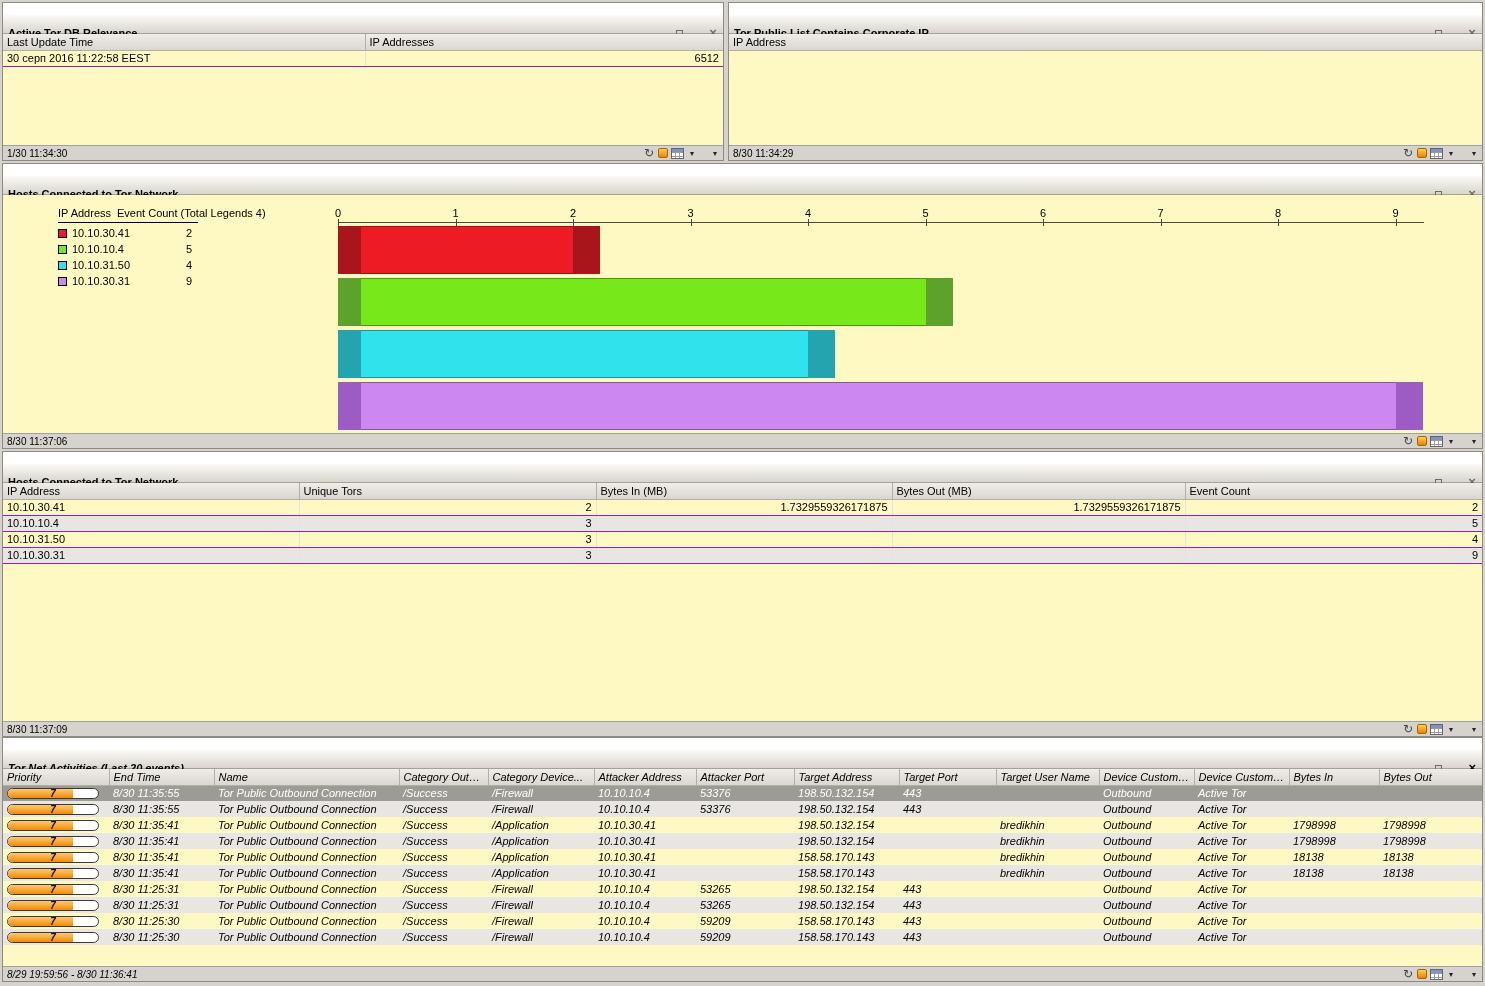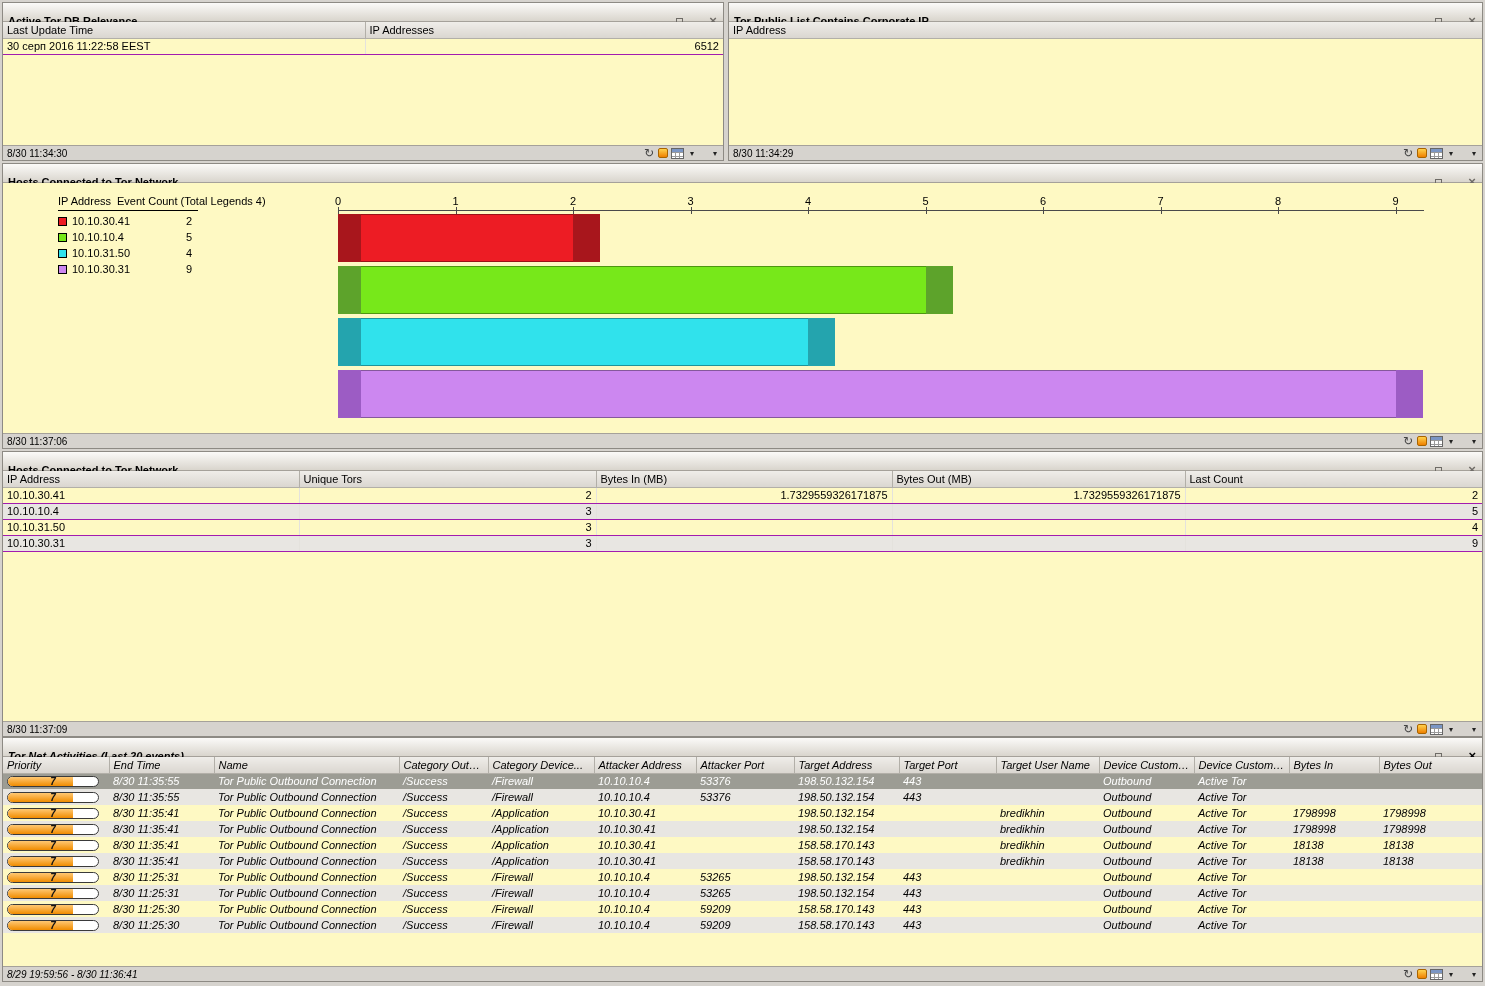--- a/index.html
+++ b/index.html
@@ -18,21 +18,21 @@
   #p2 { left:728px; top:2px;   width:755px;  height:159px; }
   #p3 { left:2px;   top:163px; width:1481px; height:286px; }
   #p4 { left:2px;   top:451px; width:1481px; height:286px; }
   #p5 { left:2px;   top:737px; width:1481px; height:245px;font-style:italic; }
 
   .titlebar {
     flex: 0 0 16px; height:16px;
     background: linear-gradient(#fbfaf8, #d9d5cd);
     border-bottom: 1px solid #a5a19a;
     display: flex; align-items: center; justify-content: space-between;
-    padding: 18px 4px 0 5px; font-weight: bold; white-space: nowrap;
+    padding: 18px 4px 0 5px; font-weight: bold; white-space: nowrap; margin-top: 12px;
   }
   .winbtns { display:flex; align-items:center; gap:5px; }
   .wbtn { width:12px; height:12px; display:inline-flex; align-items:center; justify-content:center; color:#6e6b66; }
   .sq { width:7px; height:6px; border:1px solid #6e6b66; display:block; }
   .mini { width:8px; height:2px; background:#6e6b66; display:block; margin-top:5px; }
   .xbtn { font-size:13px; font-weight:bold; line-height:10px; }
   #p5 .xbtn { color:#000; }
 
   .pbody { flex:1 1 auto; background:#fef9c3; overflow:hidden; position:relative; }
 
@@ -132,21 +132,21 @@
         </thead>
         <tbody>
           <tr>
             <td>30 серп 2016 11:22:58 EEST</td>
             <td class="num">6512</td>
           </tr>
         </tbody>
       </table>
     </div>
     <footer class="statusbar">
-      <span>8/30 11:34:30</span>
+      <span>1/30 11:34:30</span>
       <span class="tools">
         <span class="ticon refresh">↻</span>
         <span class="ticon edit"></span>
         <span class="ticon gridic"></span>
         <span class="ticon caret">▾</span>
         <span class="spacer"></span>
         <span class="ticon caret">▾</span>
       </span>
     </footer>
   </section>
@@ -308,21 +308,21 @@
             <col style="width:296px">
             <col style="width:293px">
             <col>
         </colgroup>
         <thead>
           <tr>
             <th>IP Address</th>
             <th>Unique Tors</th>
             <th>Bytes In (MB)</th>
             <th>Bytes Out (MB)</th>
-            <th>Last Count</th>
+            <th>Event Count</th>
           </tr>
         </thead>
         <tbody>
             <tr>
               <td>10.10.30.41</td>
               <td class="num">2</td>
               <td class="num">1.7329559326171875</td>
               <td class="num">1.7329559326171875</td>
               <td class="num">2</td>
             </tr>

